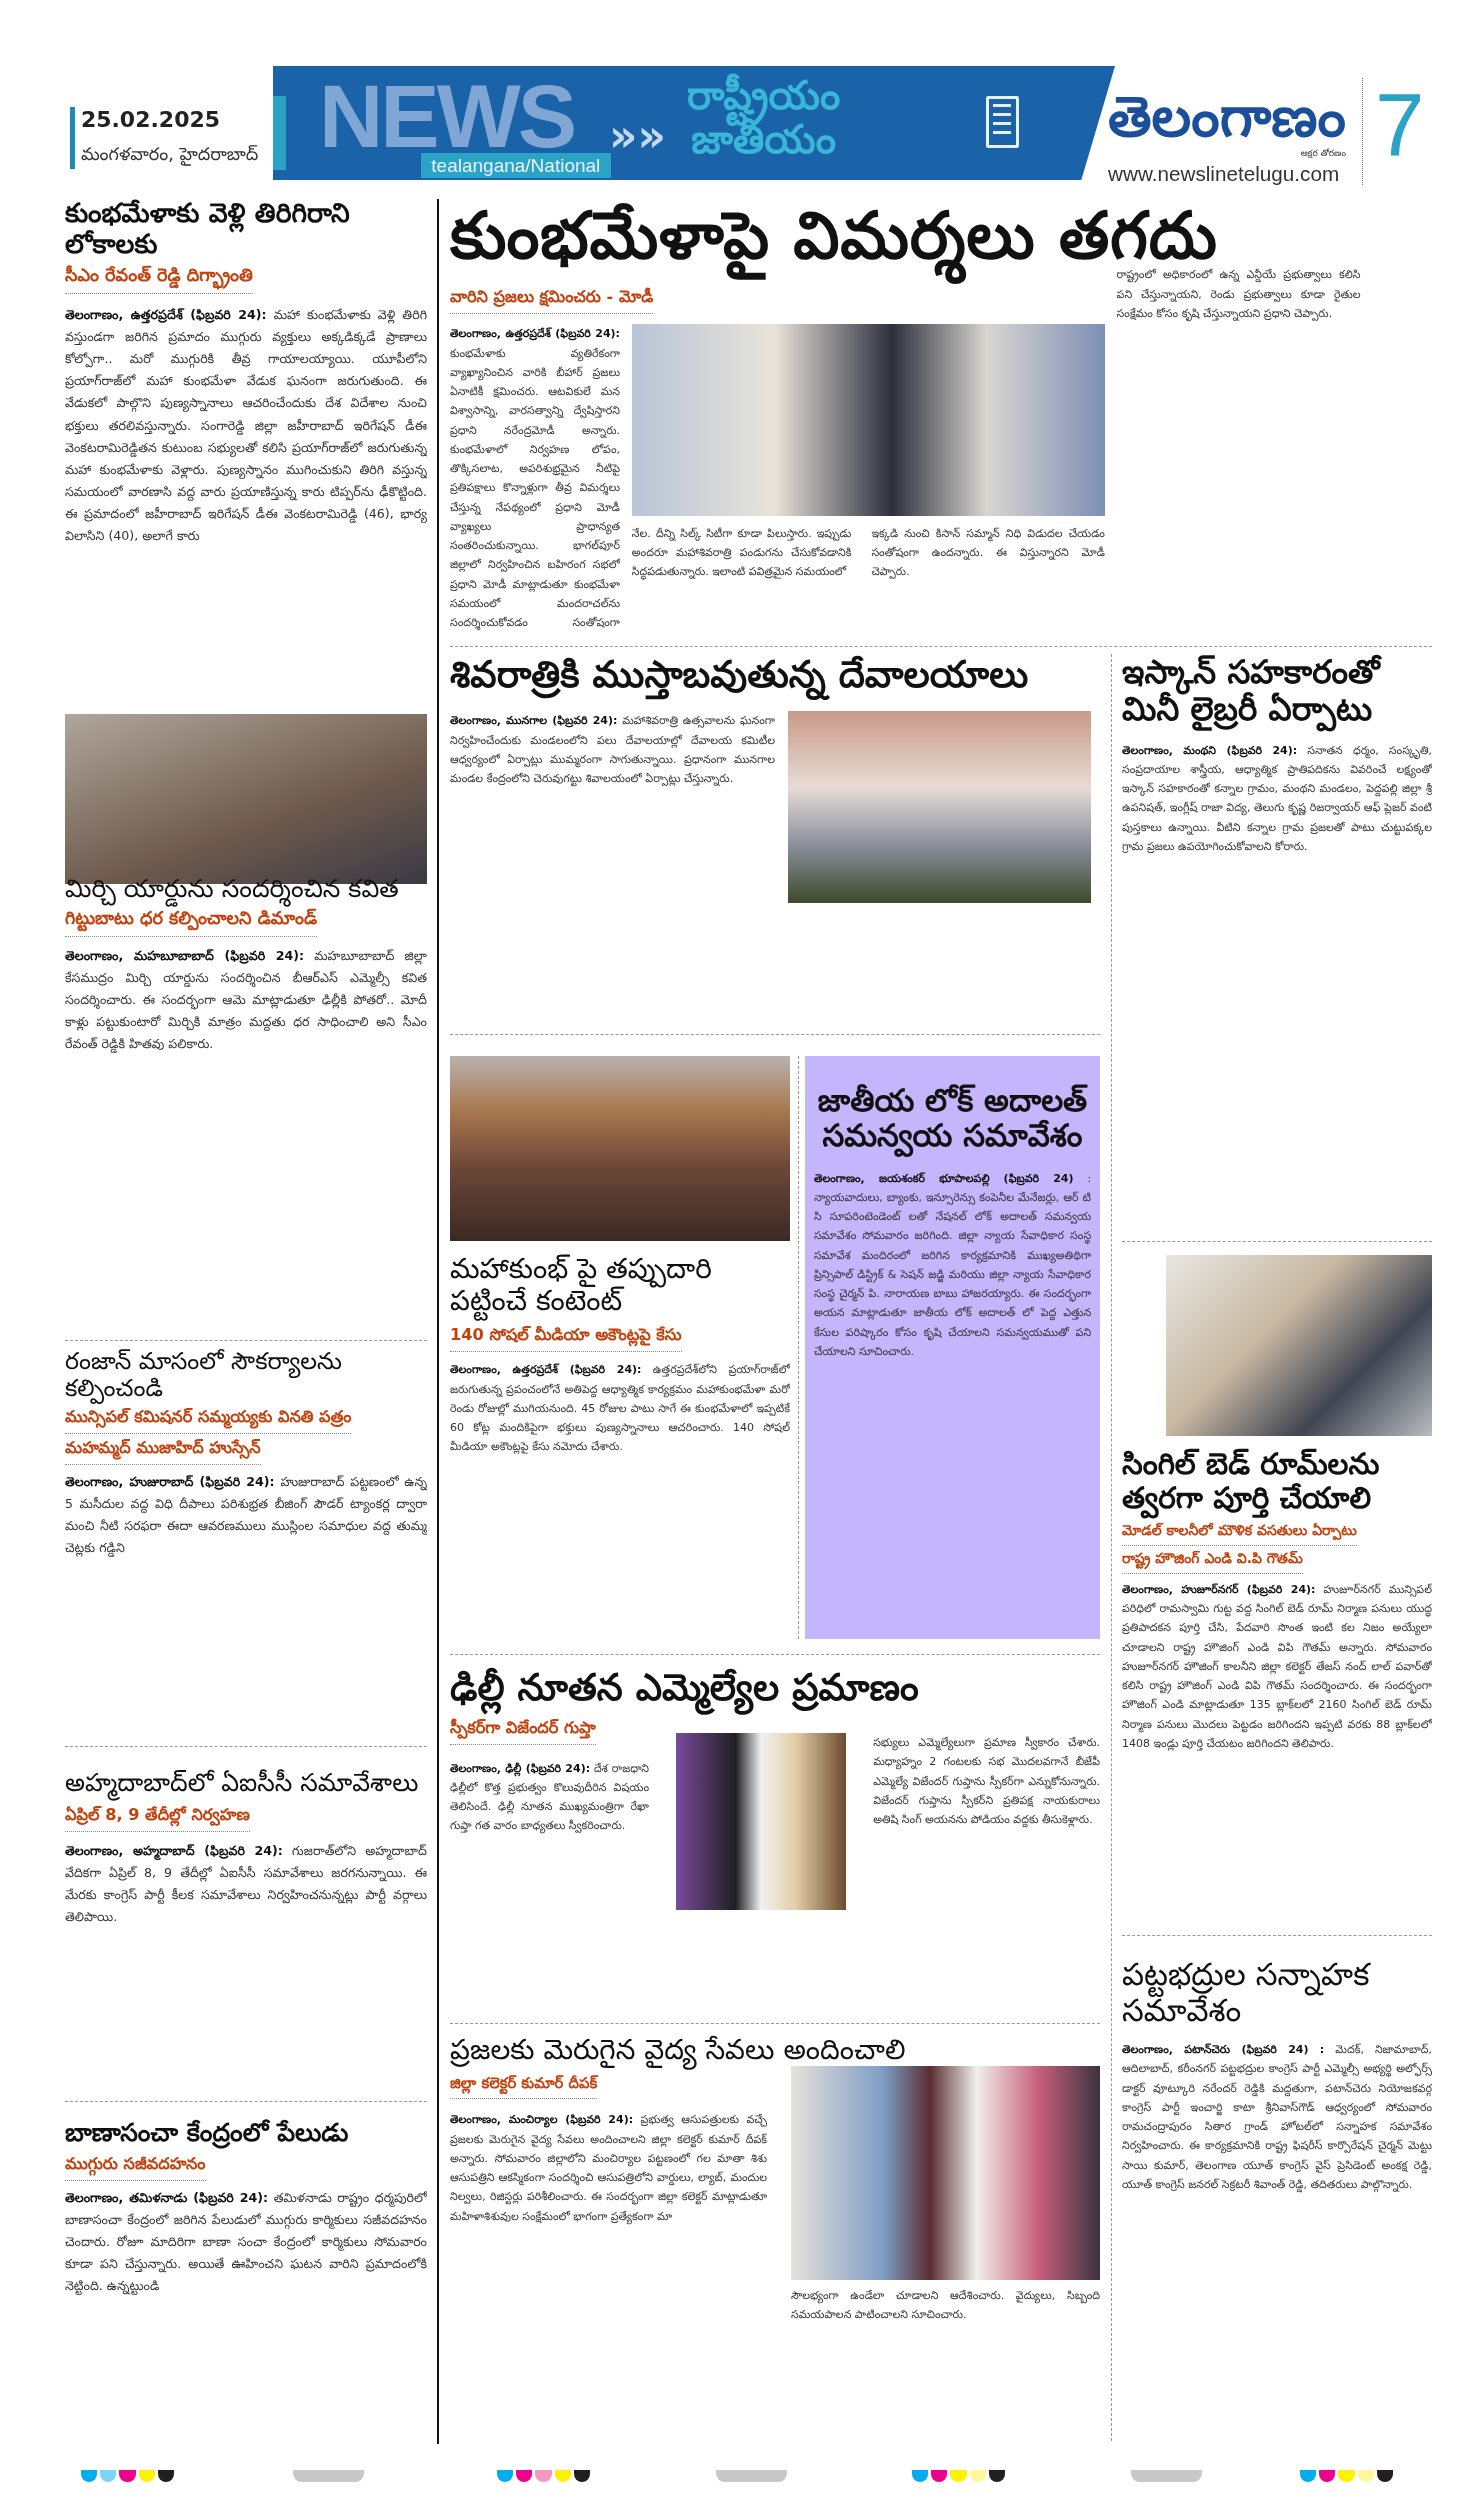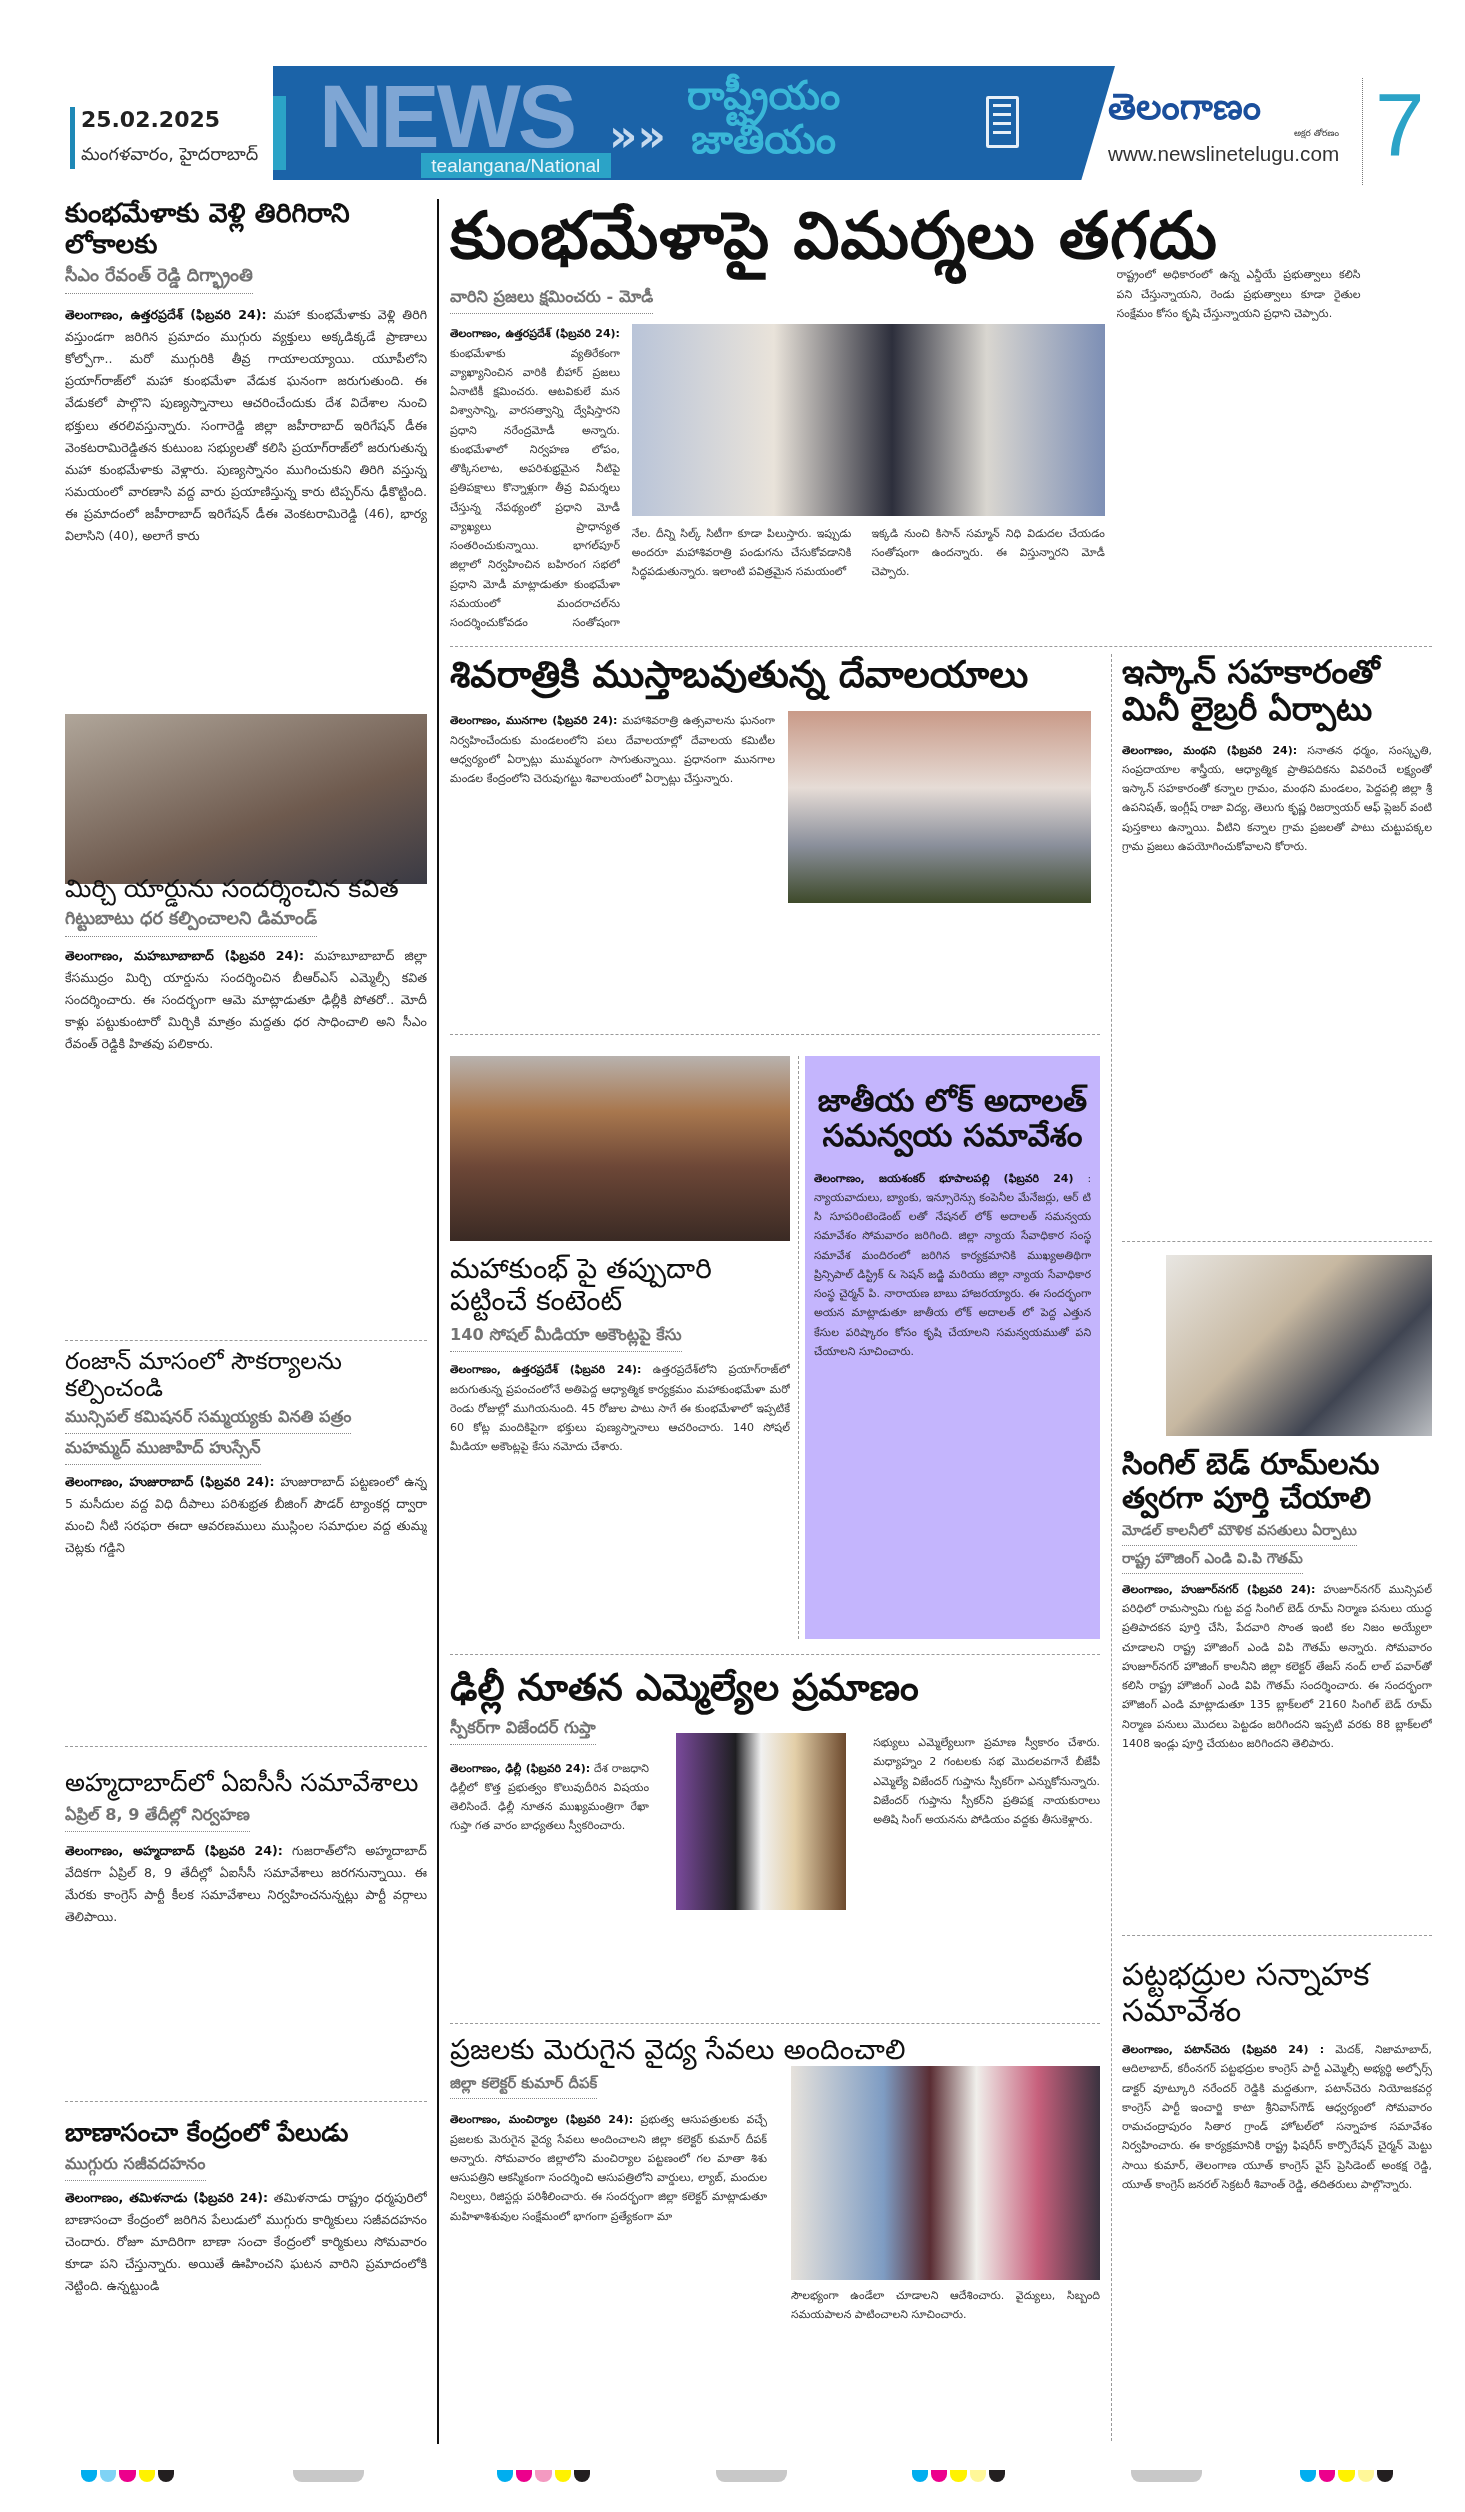--- a/index.html
+++ b/index.html
@@ -11,30 +11,30 @@
 .datebox .w{font-size:17.7px;color:#333;margin-top:12px}
 .blueband{left:273px;top:66px;width:842px;height:114px;background:#1b63a8;clip-path:polygon(0 0,100% 0,96% 100%,0 100%)}
 .blueband .cyanbar{position:absolute;left:0;top:29.5px;width:13.3px;height:74px;background:#2ba3c7}
 .news{position:absolute;left:46px;top:5.9px;font-size:89px;font-weight:bold;color:#7fa6d4;font-family:"Liberation Sans",sans-serif;letter-spacing:-3px;line-height:1}
 .arrows{position:absolute;left:336px;top:44px;font-size:44px;color:#c5d9ee;font-weight:bold}
 .natlabel{position:absolute;left:148px;top:87px;background:#2ba3c7;color:#e8f4fa;font-size:19px;padding:1.5px 10.3px;font-family:"Liberation Sans",sans-serif}
 .rashtram{position:absolute;left:414px;top:7.4px;color:#3ab7d8;font-size:40px;font-weight:bold;line-height:1.1;text-align:center}
 .docicon{position:absolute;left:713px;top:29.5px;width:32.5px;height:52px;border:3px solid #e8f0f8;border-radius:2.2px}
 .docicon i{display:block;height:3px;background:#e8f0f8;margin:5.9px 4.4px}
 .logo{left:1108px;top:89px}
-.logo .name{font-size:36px;font-weight:bold;color:#1b4f9c;line-height:1}
+.logo .name{font-size:56px;font-weight:bold;color:#1b4f9c;line-height:1}
 .logo .tag{font-size:8.9px;color:#333;text-align:right;margin-top:3px}
 .logo .url{font-size:20.7px;color:#333;font-family:"Liberation Sans",sans-serif;margin-top:1.5px}
 .vsep{left:1362px;top:78px;width:1.5px;height:107px;border-left:1.5px dotted #777}
 .pageno{left:1375px;top:81px;font-size:89px;color:#2ba3c7;font-family:"Liberation Sans",sans-serif;font-weight:300;line-height:1}
 .colrule{border-left:1.5px dashed #999}
 .hrule{border-top:1.5px dashed #999}
 .solidrule{border-left:2.2px solid #111}
 h1.hl{font-weight:bold;color:#111;line-height:1.15}
-.sub{color:#737373;font-weight:bold;border-bottom:1.5px dotted #888;display:inline-block;padding-bottom:3px}
+.sub{color:#c2410c;font-weight:bold;border-bottom:1.5px dotted #888;display:inline-block;padding-bottom:3px}
 .body{font-size:12.6px;line-height:1.75;color:#333;text-align:justify}
 .body b{color:#111}
 .photo{background:linear-gradient(135deg,#8a8f99,#c8b8a0);overflow:hidden}
 .greenbox{background:#c4b5fd}
 .cmyk{top:2470px;display:flex;gap:3px}
 .cmyk span{width:16.2px;height:11.8px;border-radius:0 0 8.1px 8.1px;display:block}
 .gray{top:2470px;width:71px;height:11.8px;background:#c8c8c8;border-radius:0 0 8.9px 8.9px}
 </style>
 </head>
 <body>

